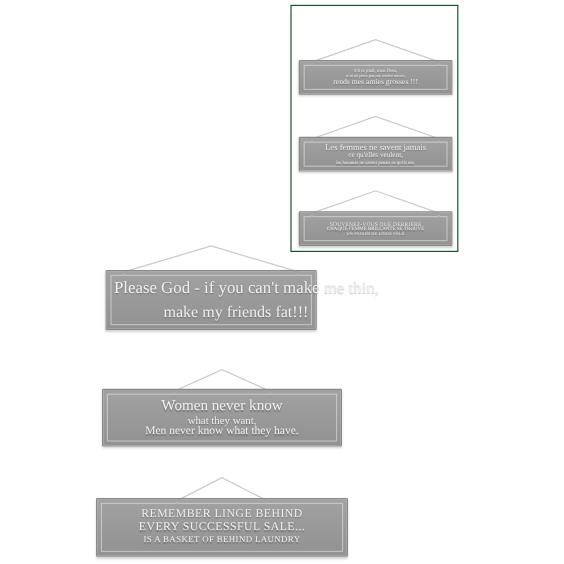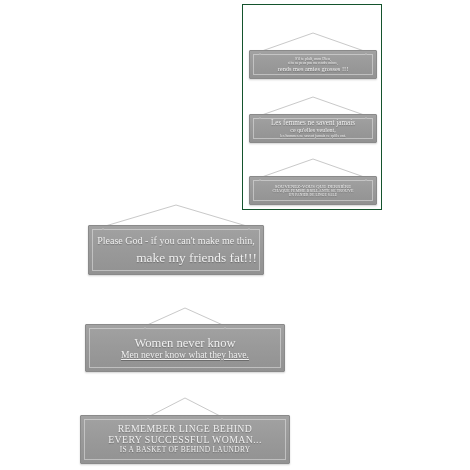--- a/index.html
+++ b/index.html
@@ -107,29 +107,29 @@
   
   #unit-fr-3 { left: 6px;  top: 152px; width: 128px; height: 48px; }
   #unit-fr-3 .plaque { top: 19px; width: 128px; height: 29px; }
   #unit-fr-3 .l1 { font-size: 4.6px; letter-spacing: .15px; }
   #unit-fr-3 .l2 { font-size: 4.0px; letter-spacing: .1px; }
   #unit-fr-3 .l3 { font-size: 3.6px; letter-spacing: .1px; }
 
   
   #unit-en-1 { left: 88px; top: 203px; width: 176px; height: 72px; }
   #unit-en-1 .plaque { top: 22px; width: 176px; height: 50px; }
-  #unit-en-1 .l1 { font-size: 10px; }
+  #unit-en-1 .l1 { font-size: 14px; }
   #unit-en-1 .l2 { font-size: 13.4px; margin-top: 4px; text-align: right; }
 
   
   #unit-en-2 { left: 85px; top: 306px; width: 200px; height: 66px; }
   #unit-en-2 .plaque { top: 18px; width: 200px; height: 48px; }
   #unit-en-2 .l1 { font-size: 12.6px; }
   #unit-en-2 .l2 { font-size: 9.0px; }
-  #unit-en-2 .l3 { font-size: 9.6px; text-decoration: underline; }
+  #unit-en-2 .l3 { font-size: 9.6px; }
 
   
   #unit-en-3 { left: 80px; top: 396px; width: 210px; height: 68px; }
   #unit-en-3 .plaque { top: 19px; width: 210px; height: 49px; }
   #unit-en-3 .l1 { font-size: 9.8px; letter-spacing: .4px; }
   #unit-en-3 .l2 { font-size: 9.8px; letter-spacing: .4px; }
   #unit-en-3 .l3 { font-size: 7.4px; letter-spacing: .3px; }
 </style>
 </head>
 <body>
@@ -206,34 +206,35 @@
   <div class="sign-unit" id="unit-en-2">
     <svg class="string" viewBox="0 0 200 21" width="200" height="21" preserveAspectRatio="none">
       <path d="M60 20 L100 2 L140 20"></path>
     </svg>
     <div class="plaque">
       <div class="plaque-inner"></div>
       <div class="peg" style="left:58px; top:2px;"></div>
       <div class="peg" style="right:58px;top:2px;"></div>
       <div class="plaque-text">
         <span class="ln l1">Women never know</span>
+        <span class="ln l2">what they want,</span>
         <span class="ln l3">Men never know what they have.</span>
       </div>
     </div>
   </div>
 
   <div class="sign-unit" id="unit-en-3">
     <svg class="string" viewBox="0 0 210 22" width="210" height="22" preserveAspectRatio="none">
       <path d="M68 21 L105 2 L142 21"></path>
     </svg>
     <div class="plaque">
       <div class="plaque-inner"></div>
       <div class="peg" style="left:66px; top:2px;"></div>
       <div class="peg" style="right:66px;top:2px;"></div>
       <div class="plaque-text">
         <span class="ln l1">REMEMBER LINGE BEHIND</span>
-        <span class="ln l2">EVERY SUCCESSFUL WOMAN...</span>
+        <span class="ln l2">EVERY SUCCESSFUL SALE...</span>
         <span class="ln l3">IS A BASKET OF BEHIND LAUNDRY</span>
       </div>
     </div>
   </div>
 
 </div>
 
 </body></html>

